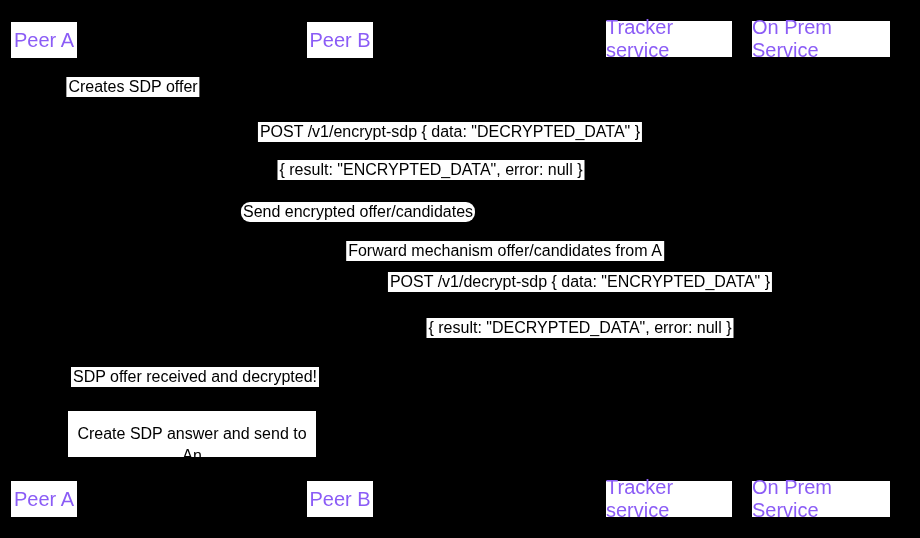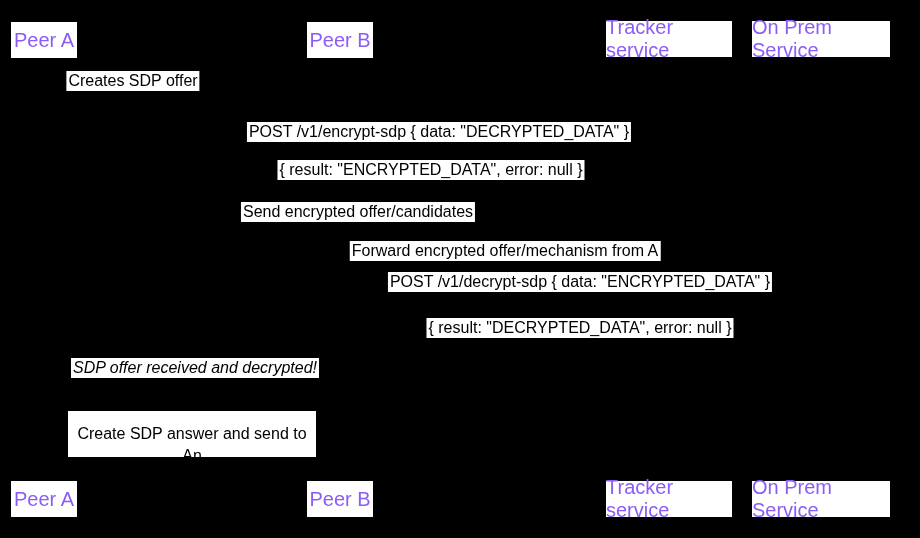--- a/index.html
+++ b/index.html
@@ -53,28 +53,28 @@
   
   .p-peer-a-top   { left: 11px;  top: 22px;  width: 66px; }
   .p-peer-b-top   { left: 307px; top: 22px;  width: 66px; }
   .p-tracker-top  { left: 606px; top: 21px;  width: 126px; }
   .p-onprem-top   { left: 752px; top: 21px;  width: 138px; }
   .p-peer-a-bot   { left: 11px;  top: 481px; width: 66px; }
   .p-peer-b-bot   { left: 307px; top: 481px; width: 66px; }
   .p-tracker-bot  { left: 606px; top: 481px; width: 126px; }
   .p-onprem-bot   { left: 752px; top: 481px; width: 138px; }
 
-  .m-0 { left: 133px; top: 71px; }
-  .m-1 { left: 439px; top: 122px; }
+  .m-0 { left: 133px; top: 77px; }
+  .m-1 { left: 450px; top: 122px; }
   .m-2 { left: 431px; top: 160px; }
-  .m-3 { left: 358px; top: 202px; }
+  .m-3 { left: 358px; top: 202px; border-radius: 9px; }
   .m-4 { left: 505px; top: 241px; }
   .m-5 { left: 580px; top: 272px; }
   .m-6 { left: 580px; top: 318px; }
-  .m-7 { left: 195px; top: 358px; font-style: italic; }
+  .m-7 { left: 195px; top: 367px; }
 
   .n-0 { left: 68px; top: 411px; width: 248px; height: 46px; }
 </style>
 </head>
 <body>
 
 <div class="canvas">
 
   <div class="participant p-peer-a-top">
     <span>Peer A</span>
@@ -86,21 +86,21 @@
     <span>Tracker service</span>
   </div>
   <div class="participant p-onprem-top">
     <span>On Prem Service</span>
   </div>
 
   <div class="msg-label m-0">Creates SDP offer</div>
   <div class="msg-label m-1">POST /v1/encrypt-sdp { data: "DECRYPTED_DATA" }</div>
   <div class="msg-label m-2">{ result: "ENCRYPTED_DATA", error: null }</div>
   <div class="msg-label m-3">Send encrypted offer/candidates</div>
-  <div class="msg-label m-4">Forward encrypted offer/mechanism from A</div>
+  <div class="msg-label m-4">Forward mechanism offer/candidates from A</div>
   <div class="msg-label m-5">POST /v1/decrypt-sdp { data: "ENCRYPTED_DATA" }</div>
   <div class="msg-label m-6">{ result: "DECRYPTED_DATA", error: null }</div>
   <div class="msg-label m-7">SDP offer received and decrypted!</div>
 
   <div class="note-box n-0">
     <span class="note-line">Create SDP answer and send to An</span>
     <span class="note-line">using the same mechanism</span>
   </div>
 
   <div class="participant p-peer-a-bot">

